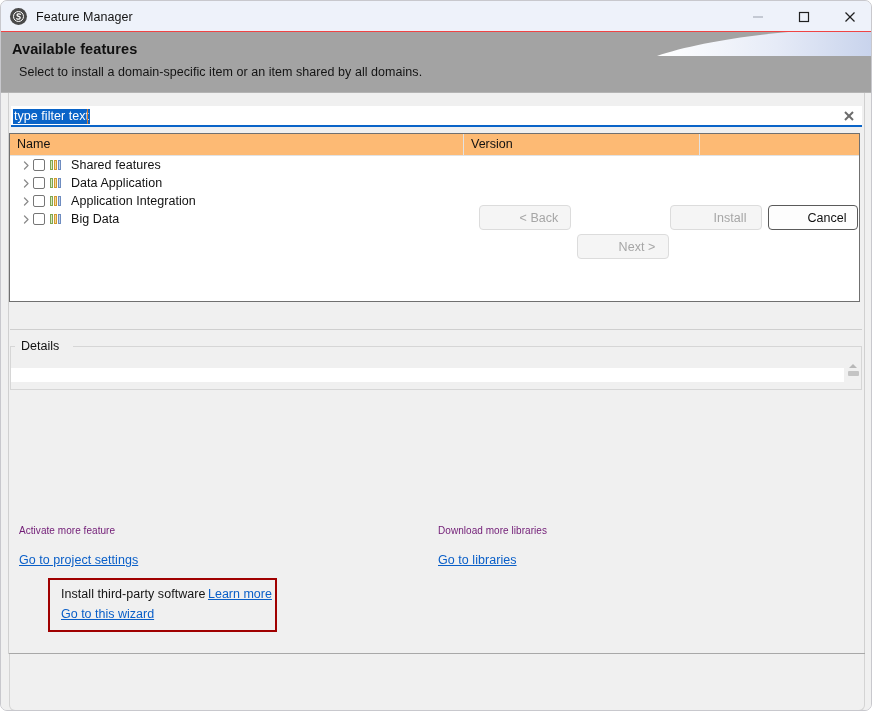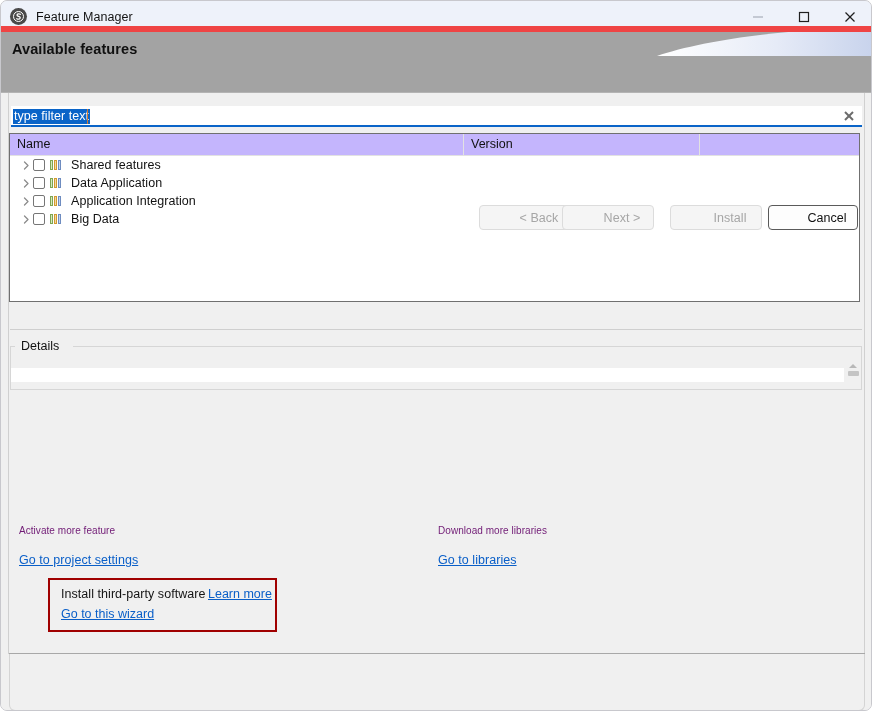--- a/index.html
+++ b/index.html
@@ -29,21 +29,21 @@
     overflow: hidden;
   }
 
   
   .titlebar {
     position: absolute;
     left: 0; top: 0;
     width: 872px;
     height: 31px;
     background: #eef2fa;
-    border-bottom: 6px solid #ef4444;
+    border-bottom: 1px solid #ef4444;
     box-sizing: border-box;
   }
   .titlebar-left {
     position: absolute;
     left: 9px; top: 0;
     height: 31px;
     display: flex;
     align-items: center;
     gap: 9px;
   }
@@ -184,21 +184,21 @@
     left: 8px; top: 40px;
     width: 851px;
     height: 169px;
     background: #ffffff;
     border: 1px solid #707070;
     box-sizing: border-box;
   }
   .tree-head {
     position: relative;
     height: 21px;
-    background: #c4b5fd;
+    background: #fdba74;
     border-bottom: 1px solid #e2e2e2;
   }
   .th {
     position: absolute;
     top: 0;
     height: 21px;
     line-height: 21px;
     font-size: 12.5px;
     color: #111111;
     box-sizing: border-box;
@@ -424,21 +424,21 @@
     background: #f5f5f5;
     border: 1px solid #dcdcdc;
     color: #a6a6a6;
   }
   .btn.primary {
     background: #fdfdfd;
     border: 1px solid #5a5a5a;
     color: #101010;
   }
   .btn-back    { left: 478px; width: 92px; }
-  .btn-next    { left: 561px; width: 92px; }
+  .btn-next    { left: 576px; width: 92px; margin-top: 29px; }
   .btn-install { left: 669px; width: 92px; }
   .btn-cancel  { left: 767px; width: 90px; }
 </style>
 </head>
 <body>
 
 <div class="window">
 
   <div class="titlebar">
     <div class="titlebar-left">
@@ -475,20 +475,21 @@
       <defs>
         <linearGradient id="sw" x1="0" y1="0" x2="1" y2="0">
           <stop offset="0" stop-color="#ffffff"></stop>
           <stop offset="0.55" stop-color="#e6ebf7"></stop>
           <stop offset="1" stop-color="#c8d3ec"></stop>
         </linearGradient>
       </defs>
       <path d="M230 2 C150 2 60 14 14 30 L230 30 Z" fill="url(#sw)"></path>
     </svg>
     <div class="header-title">Available features</div>
+    <div class="header-sub">Select to install a domain-specific item or an item shared by all domains.</div>
   </div>
 
   <div class="body-area">
 
     <div class="left-rail"></div>
     <div class="right-rail"></div>
 
     <div class="filter-wrap">
       <span class="filter-text" title="type filter text">type filter text</span>
       <span class="filter-caret"></span>

